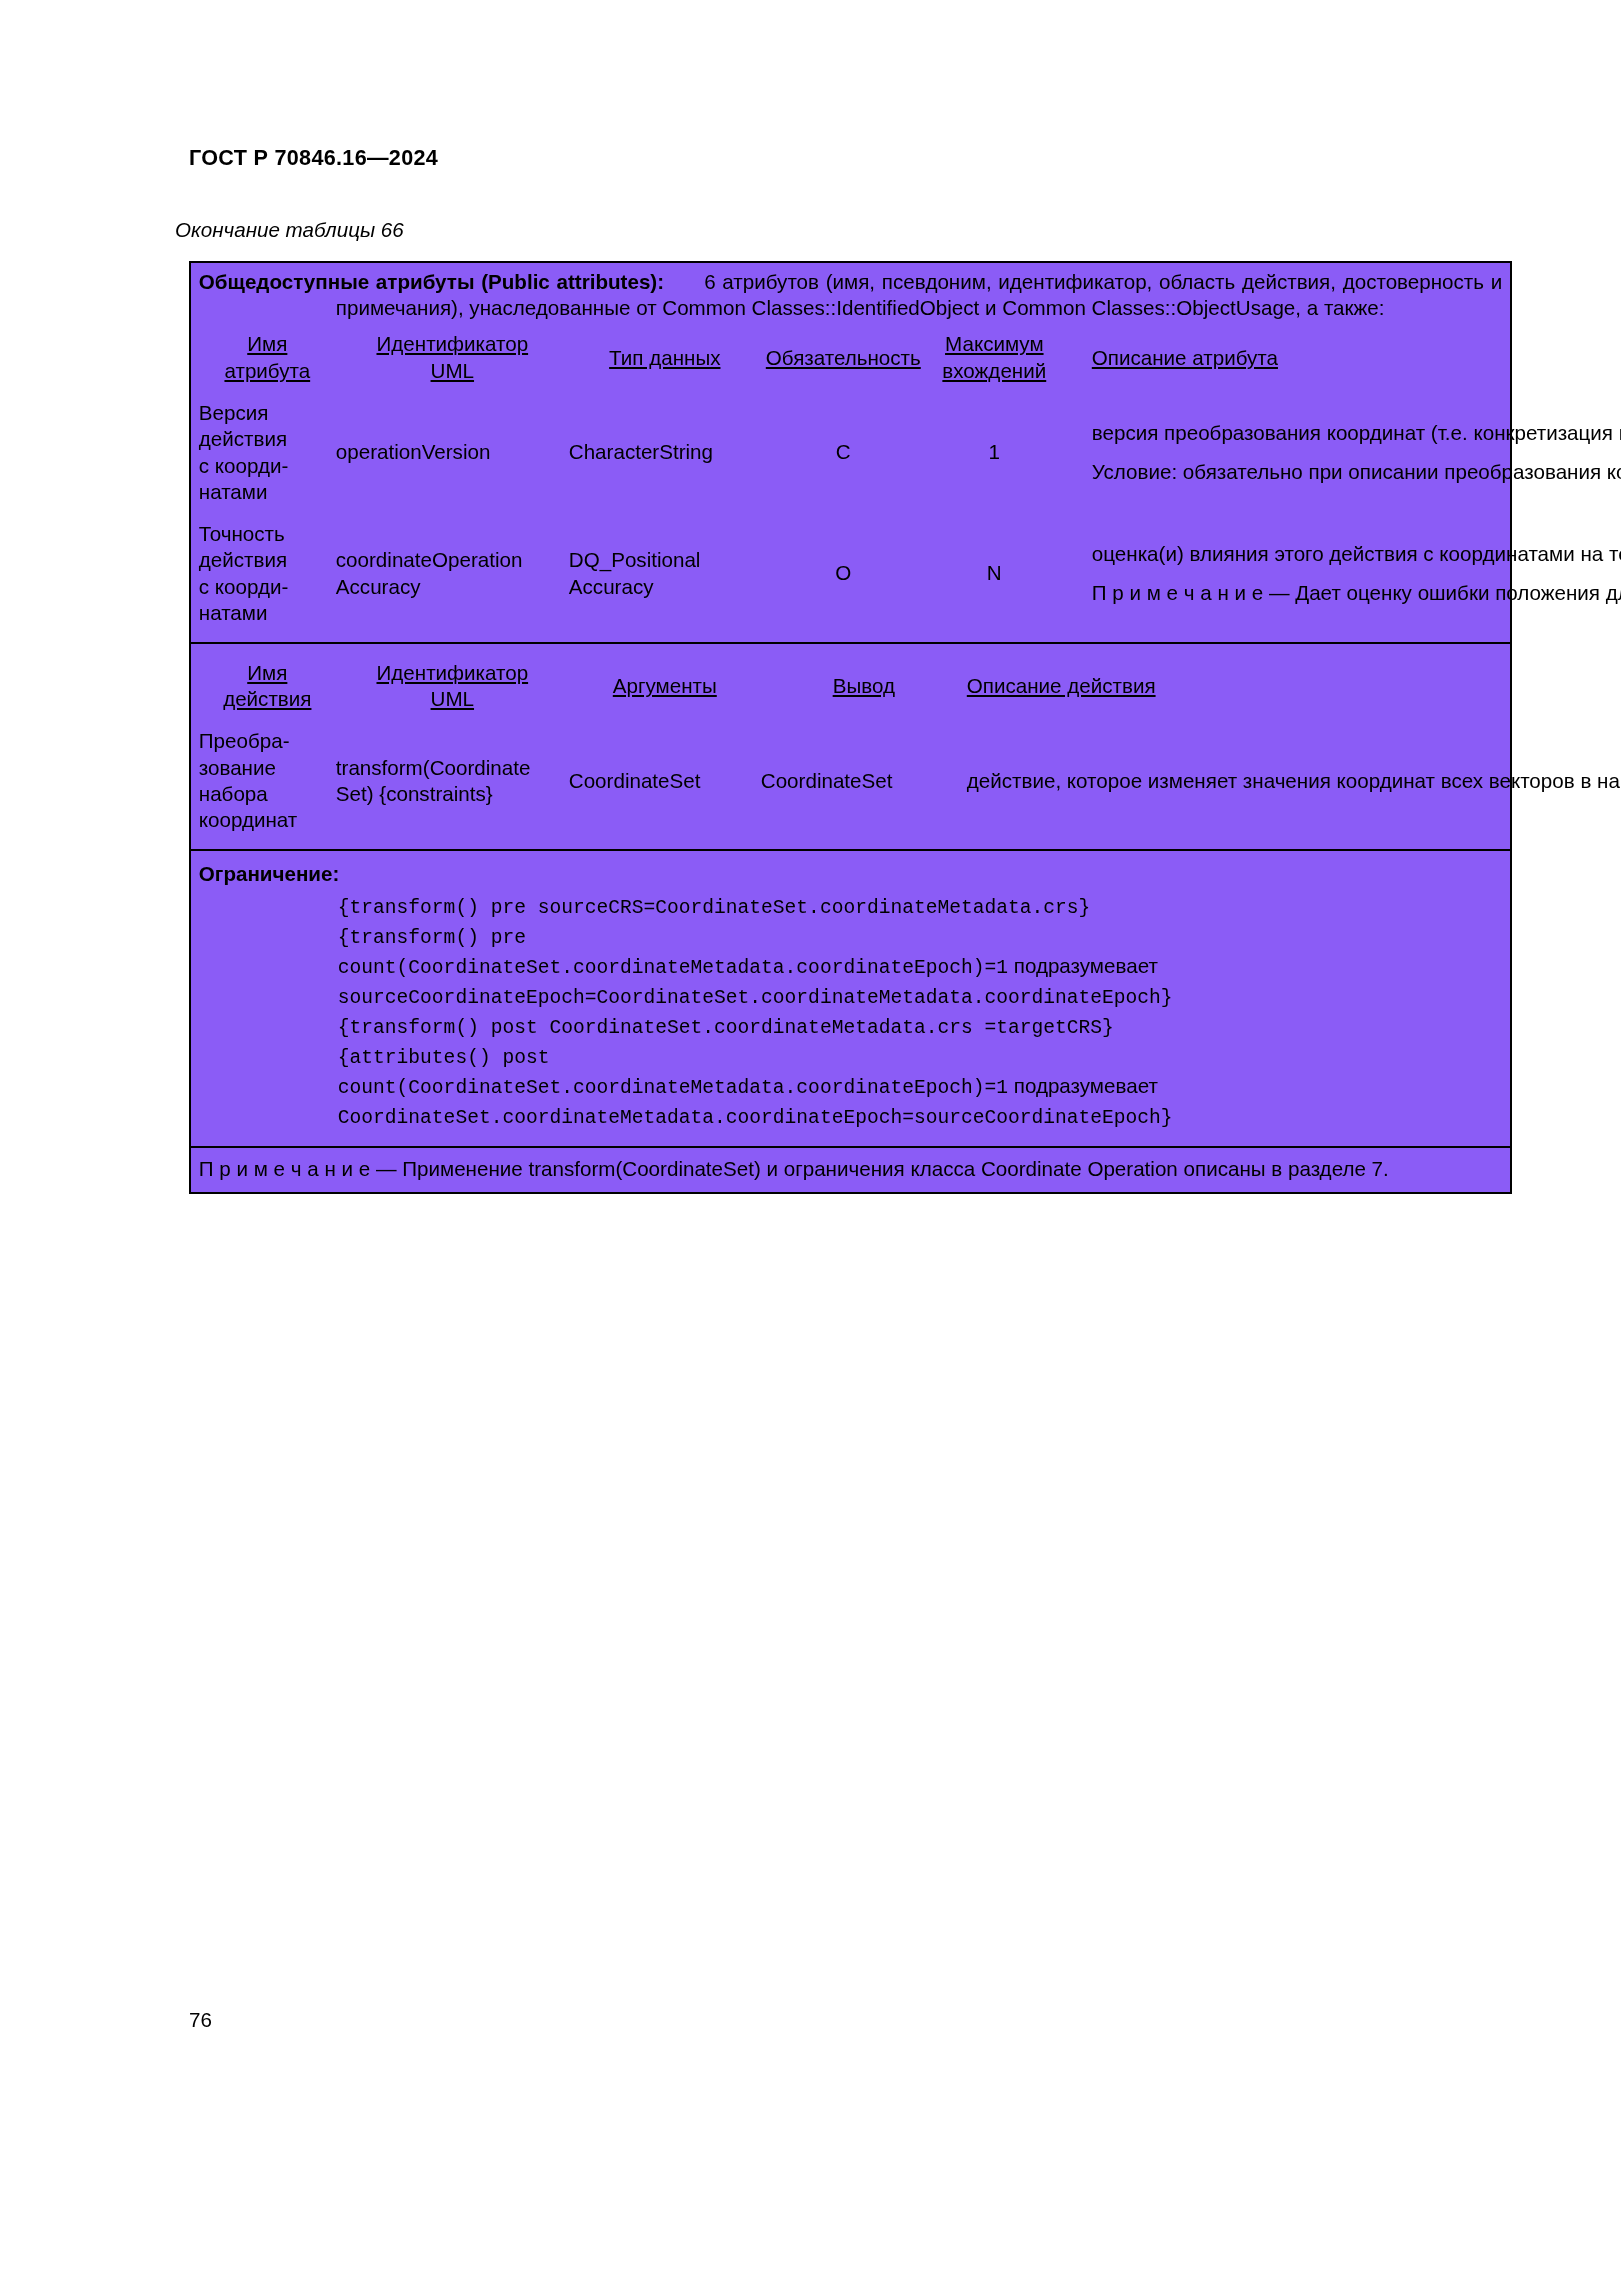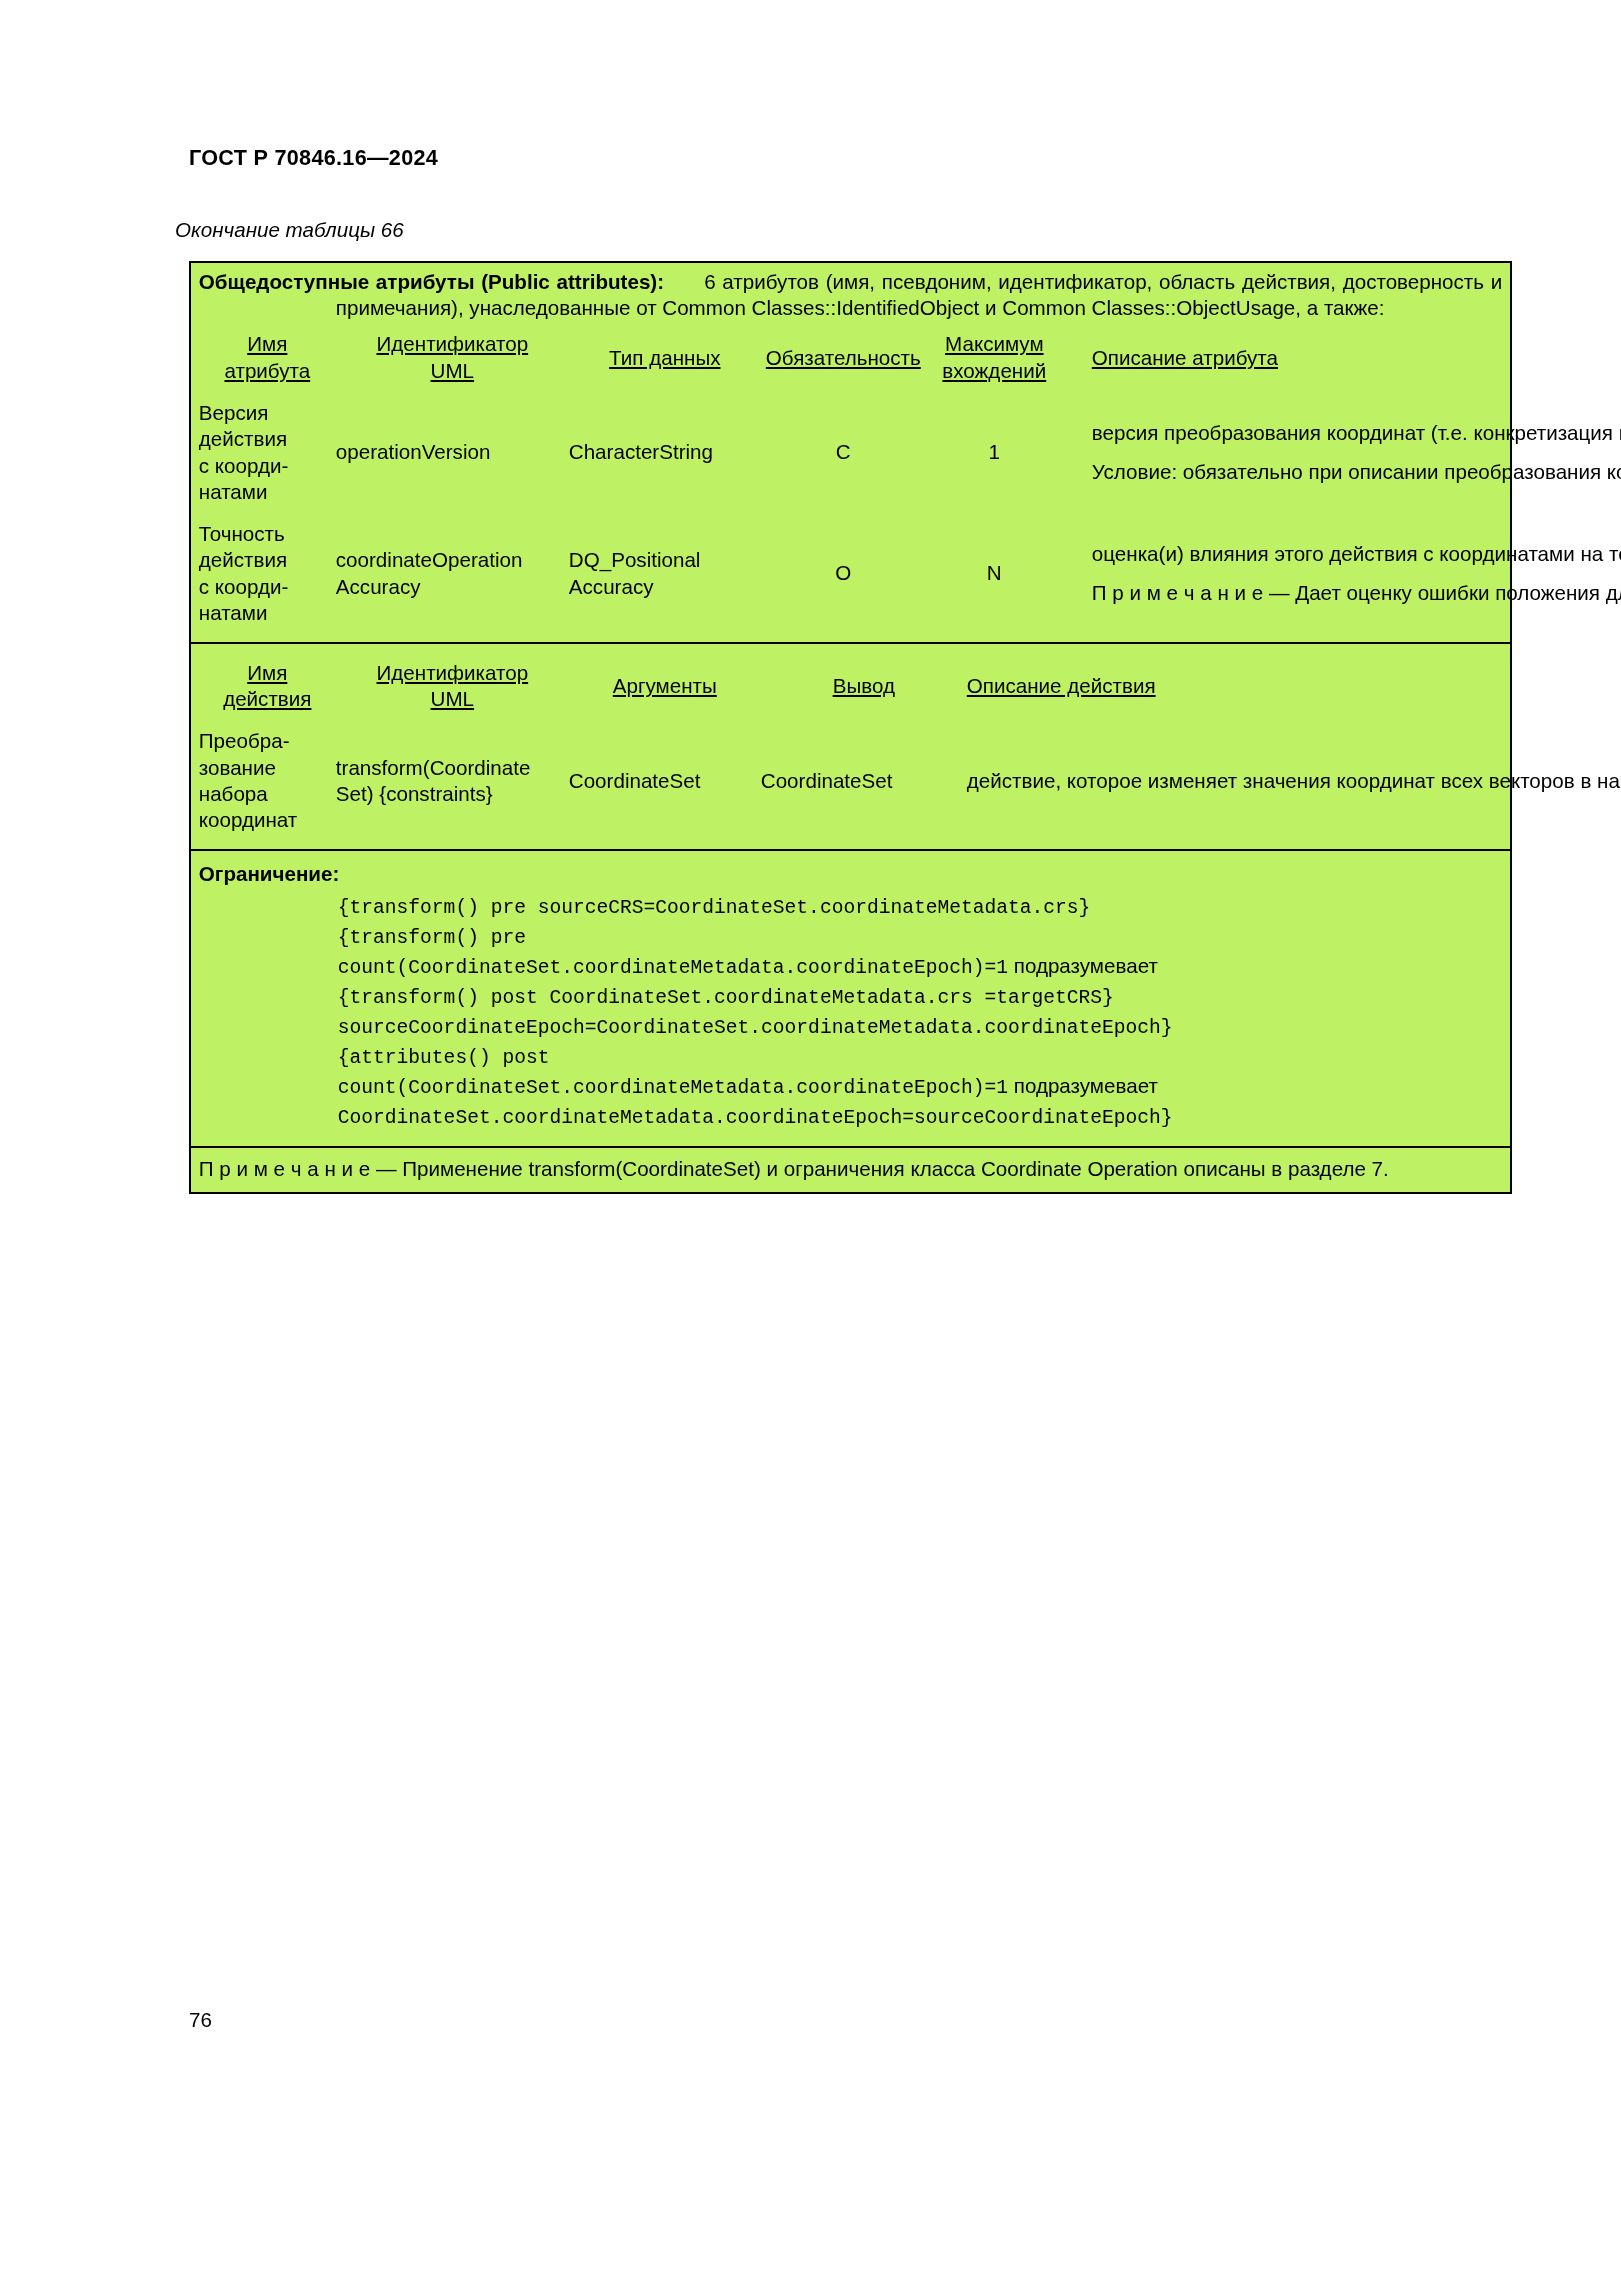--- a/index.html
+++ b/index.html
@@ -24,21 +24,21 @@
   .table-caption {
     left: 175px;
     top: 217px;
     font-style: italic;
   }
   .gost-table {
     left: 189px;
     top: 261px;
     width: 1319px;
     border: 2.9px solid #000;
-    background: #bef264;
+    background: #8b5cf6;
   }
   .sec { padding: 5.9px 7.8px 15.7px 7.8px; }
   .sec-ops { border-top: 2.9px solid #000; }
   .sec-constraints {
     border-top: 2.9px solid #000;
     display: flex;
     align-items: flex-start;
     padding: 9.8px 7.8px 13.7px 7.8px;
   }
   .sec-note { border-top: 2px solid #000; padding: 7.8px 7.8px 9.8px 7.8px; }
@@ -194,22 +194,22 @@
       </div>
     </div>
   </div>
 
   <div class="sec-constraints">
     <div class="cons-label">Ограничение:</div>
     <div class="cons-code">
       <div class="code-line"><span>{transform() pre sourceCRS=CoordinateSet.coordinateMetadata.crs}</span><span class="ru"></span></div>
       <div class="code-line"><span>{transform() pre</span><span class="ru"></span></div>
       <div class="code-line"><span>count(CoordinateSet.coordinateMetadata.coordinateEpoch)=1</span><span class="ru"> подразумевает</span></div>
+      <div class="code-line"><span>sourceCoordinateEpoch=CoordinateSet.coordinateMetadata.coordinateEpoch}</span><span class="ru"></span></div>
       <div class="code-line"><span>{transform() post CoordinateSet.coordinateMetadata.crs =targetCRS}</span><span class="ru"></span></div>
-      <div class="code-line"><span>sourceCoordinateEpoch=CoordinateSet.coordinateMetadata.coordinateEpoch}</span><span class="ru"></span></div>
       <div class="code-line"><span>{attributes() post</span><span class="ru"></span></div>
       <div class="code-line"><span>count(CoordinateSet.coordinateMetadata.coordinateEpoch)=1</span><span class="ru"> подразумевает</span></div>
       <div class="code-line"><span>CoordinateSet.coordinateMetadata.coordinateEpoch=sourceCoordinateEpoch}</span><span class="ru"></span></div>
     </div>
   </div>
 
   <div class="sec-note">
     <p class="note-text">П р и м е ч а н и е  — Применение transform(CoordinateSet) и ограничения класса Coordinate Operation описаны в разделе 7.</p>
   </div>
 

